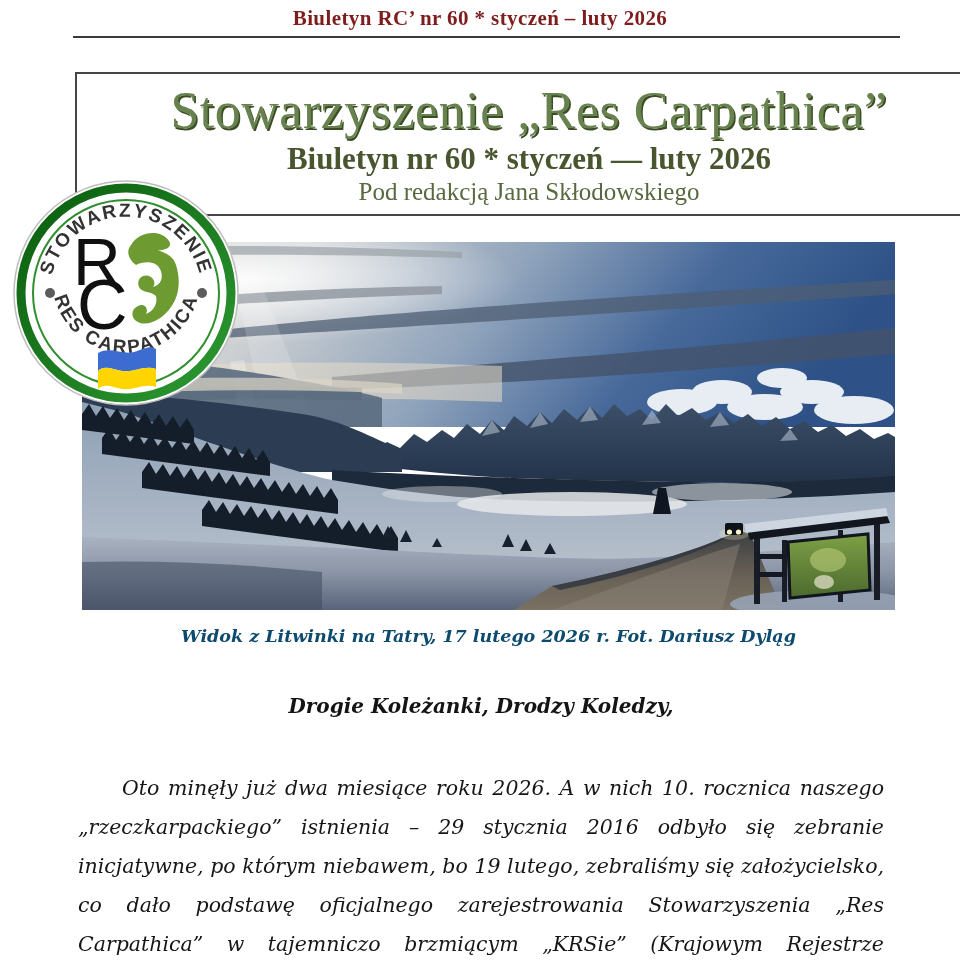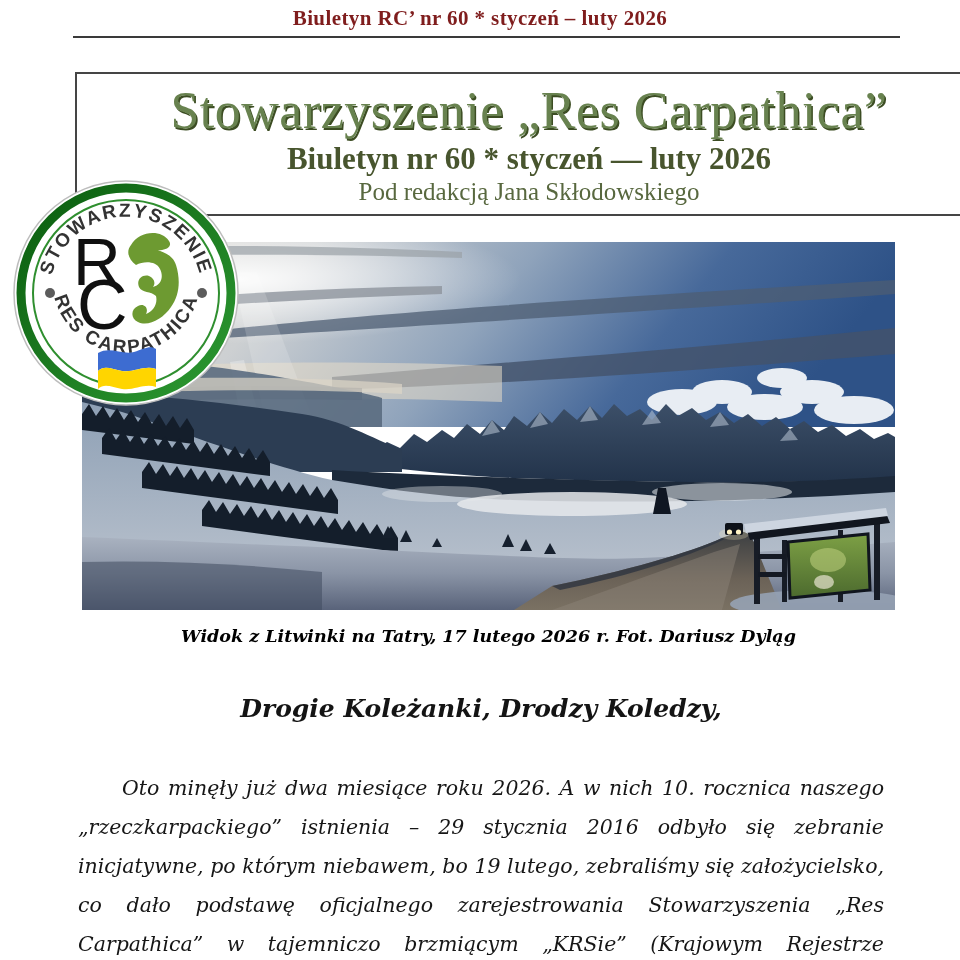--- a/index.html
+++ b/index.html
@@ -36,26 +36,26 @@
     margin-top:3px;font-family:"Liberation Serif", serif;font-weight:400;
     font-size:25px;line-height:26px;color:#58683f;
   }
   
   .logo{position:absolute;left:12px;top:179px;width:228px;height:228px;z-index:5;}
   
   .photo-figure{position:absolute;left:82px;top:242px;width:813px;margin:0;z-index:1;}
   .photo-figure svg{display:block;}
   .photo-figure figcaption{
     margin-top:16px;text-align:center;
-    font-style:italic;font-weight:bold;font-size:17.5px;color:#000000;
+    font-style:italic;font-weight:bold;font-size:17.5px;color:#0c4a6e;
   }
   
   .salutation{
     position:absolute;top:694px;left:78px;width:806px;margin:0;text-align:center;
-    font-style:italic;font-weight:bold;font-size:25px;color:#141414;
+    font-style:italic;font-weight:bold;font-size:20px;color:#141414;
   }
   .lead{
     position:absolute;top:769px;left:78px;width:806px;margin:0;
     font-style:italic;font-size:20.5px;line-height:39px;
     text-align:justify;text-indent:44px;color:#161616;
   }
 </style>
 </head>
 <body>
 

